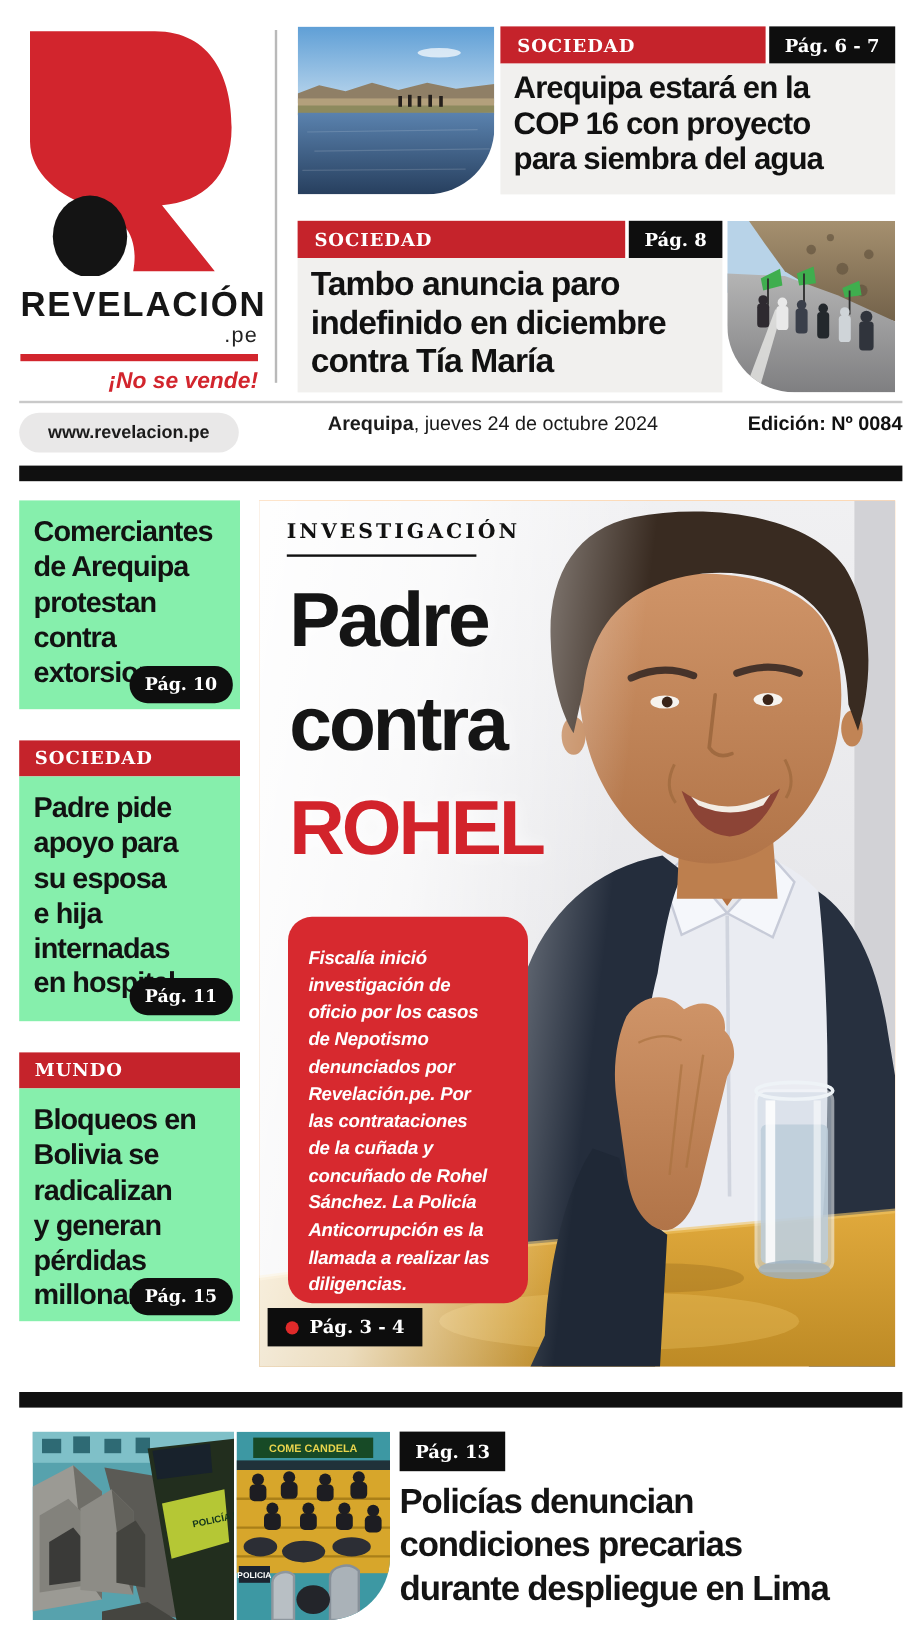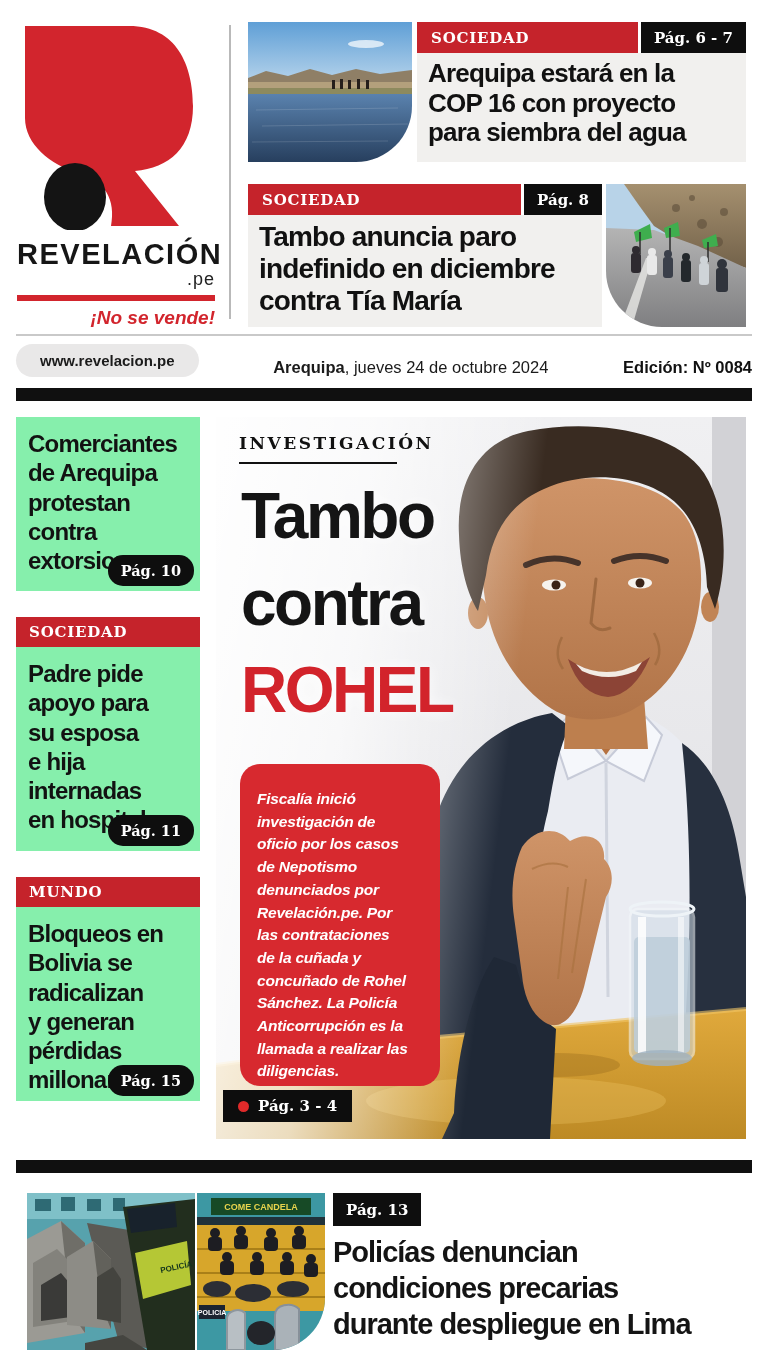--- a/index.html
+++ b/index.html
@@ -27,21 +27,21 @@
   .photo-lake{width:164px;height:140px;border-bottom-right-radius:56px;}
   .ts-right{flex:1;display:flex;flex-direction:column;margin-left:5px;min-width:0;}
   .ts-head{flex:1;background:#f1f0ee;font-size:26px;font-weight:800;line-height:1.14;letter-spacing:-0.8px;padding:6px 6px 0 11px;white-space:pre-line;color:#111;}
   .tstory2{display:flex;height:143px;margin-top:22px;}
   .ts-left{flex:1;display:flex;flex-direction:column;min-width:0;}
   .ts-head2{font-size:28px;}
   .photo-protest{width:140px;height:143px;border-bottom-left-radius:56px;margin-left:4px;}
 
   
   .info-line{height:2px;background:#c9c9c9;margin:0 16px;}
-  .info-row{display:flex;align-items:flex-end;padding:8px 16px;gap:27px;}
+  .info-row{display:flex;align-items:flex-start;padding:8px 16px;gap:27px;}
   .site-pill{background:#e9e8e8;border-radius:18px;padding:8px 24px;font-size:15px;font-weight:700;color:#1b1b1b;}
   .info-center{flex:1;text-align:center;font-size:16.5px;color:#1b1b1b;}
   .info-center strong{font-weight:800;}
   .info-edition{font-size:16.5px;font-weight:800;color:#111;}
   .bar-black{height:13px;background:#101010;margin:3px 16px 0;}
 
   
   .main{display:flex;margin:16px 22px 0 16px;}
   .sidebar{width:184px;flex:none;margin-right:16px;}
   .s-item{margin-bottom:26px;}
@@ -323,21 +323,21 @@
             <rect x="462" y="500" width="6" height="136" fill="#ffffff" opacity=".55"></rect>
             <ellipse cx="446" cy="492" rx="32" ry="7" fill="none" stroke="#eef3f7" stroke-width="3"></ellipse>
             <ellipse cx="446" cy="641" rx="30" ry="8" fill="#9fb2c0" opacity=".8"></ellipse>
           </g>
         </svg>
       </div>
       <div class="hero-fade"></div>
       <div class="hero-kicker">INVESTIGACIÓN</div>
       <div class="hero-rule"></div>
       <h1 class="hero-title" style="margin:0">
-          <span style="display:block">Tambo</span>
+          <span style="display:block">Padre</span>
           <span style="display:block">contra</span>
           <span class="t-red" style="display:block">ROHEL</span>
         </h1>
       <div class="hero-box">
         <p class="hero-box-text" style="margin:0">Fiscalía inició
 investigación de
 oficio por los casos
 de Nepotismo
 denunciados por
 Revelación.pe. Por

